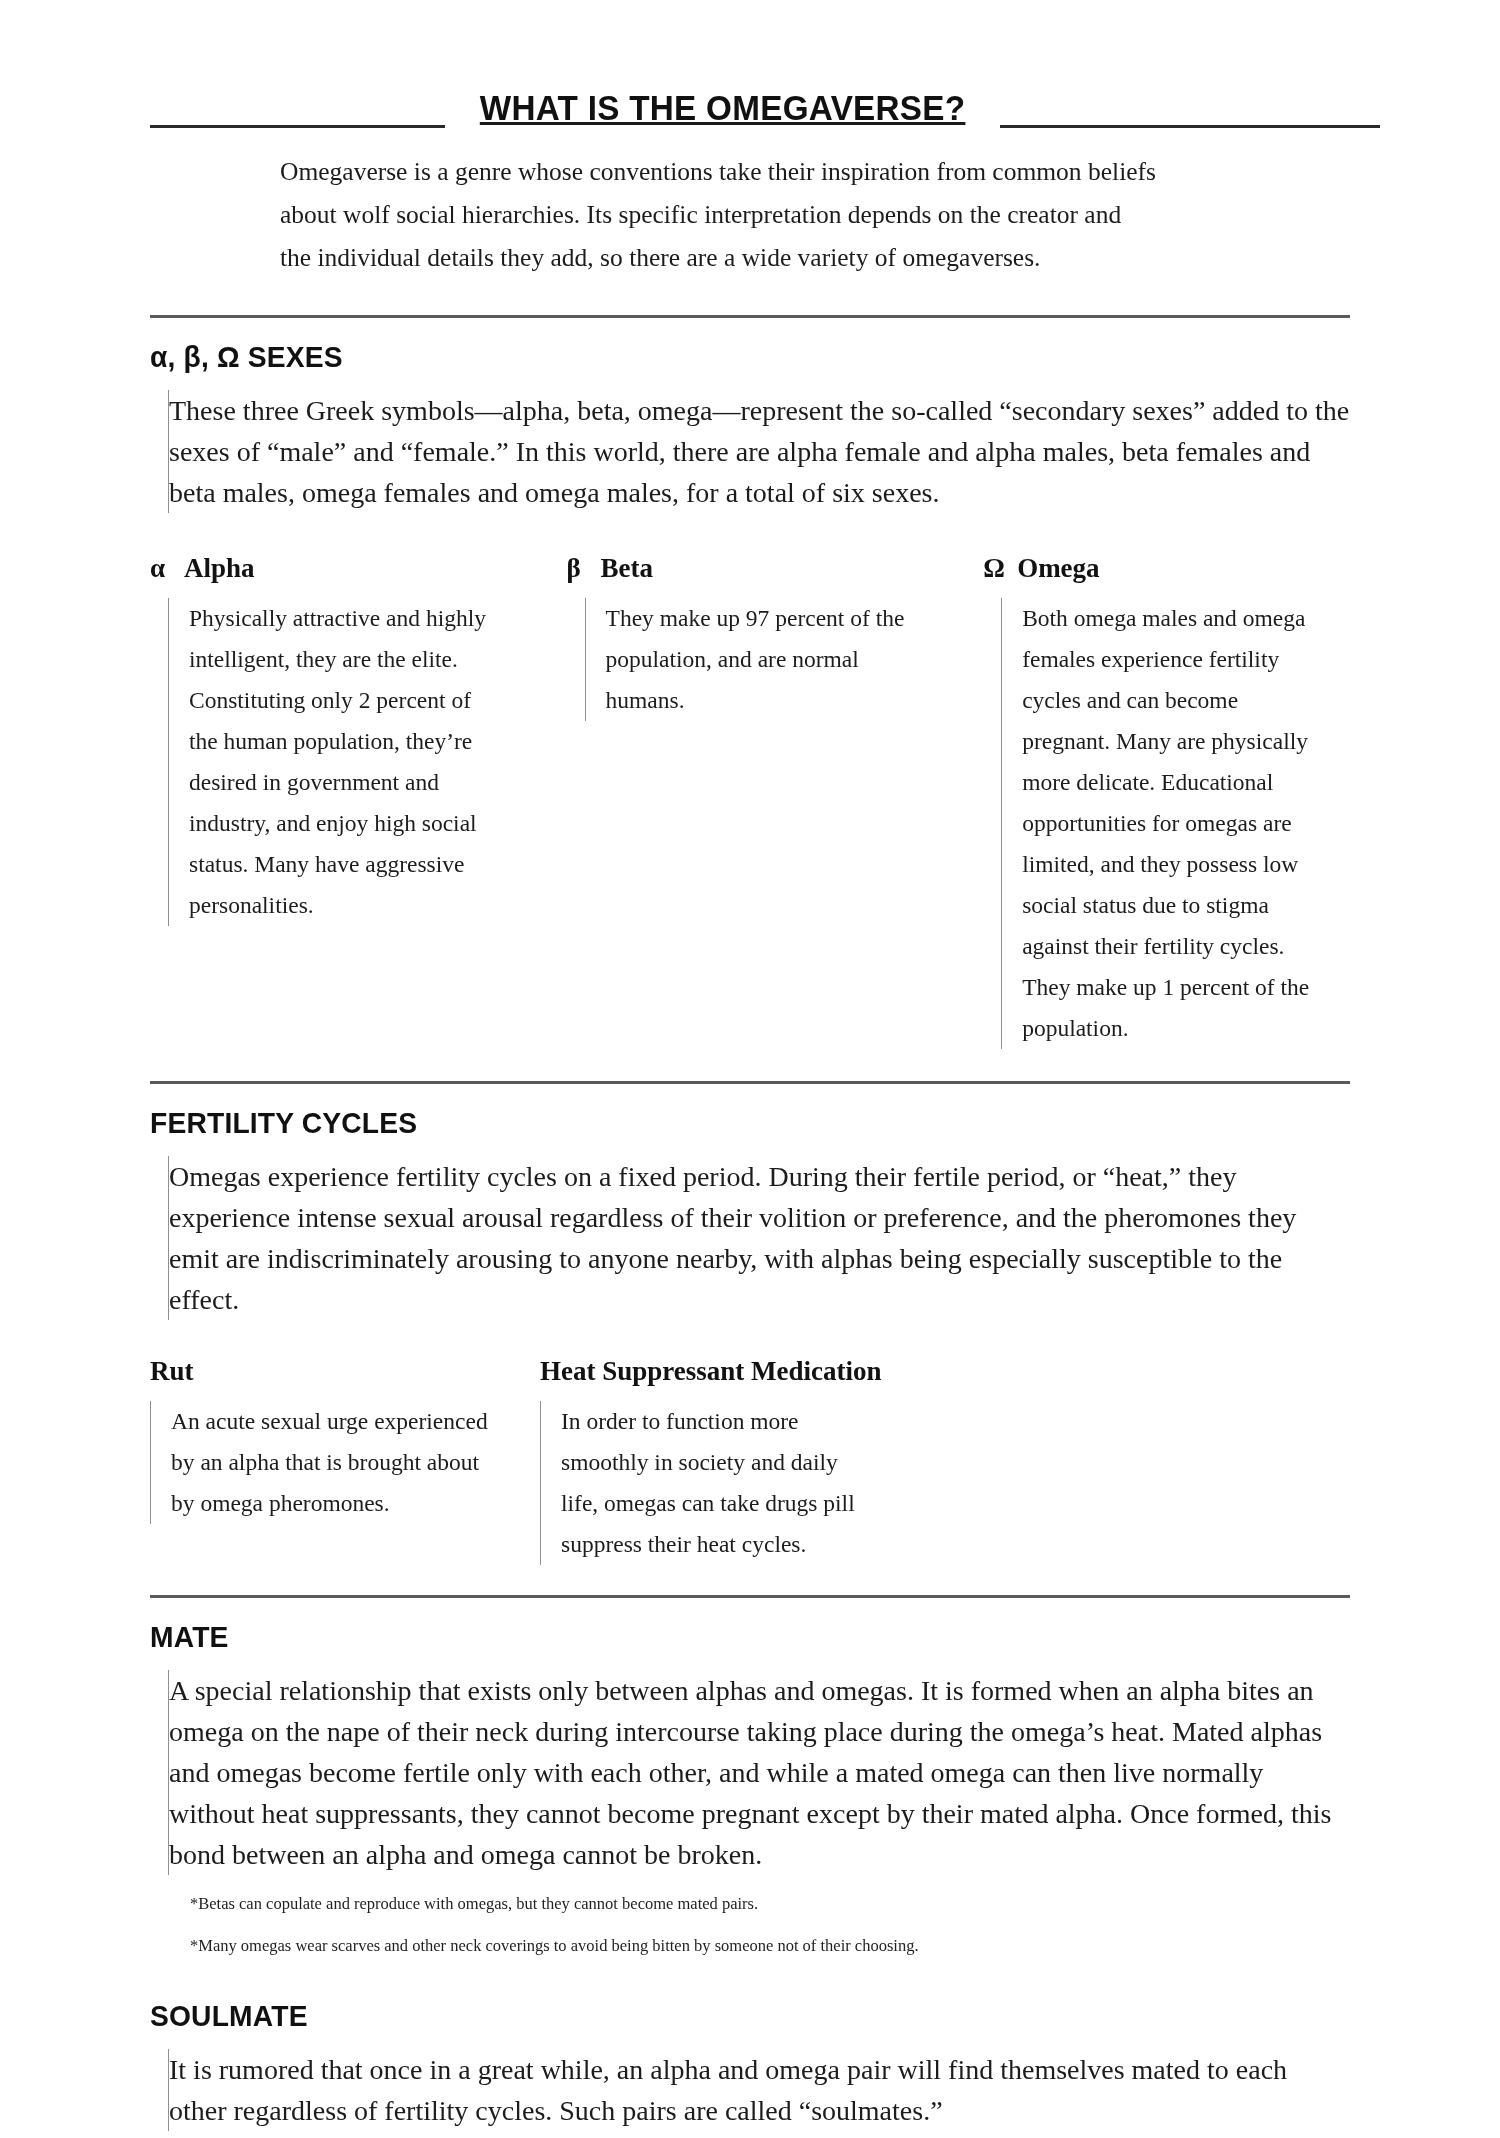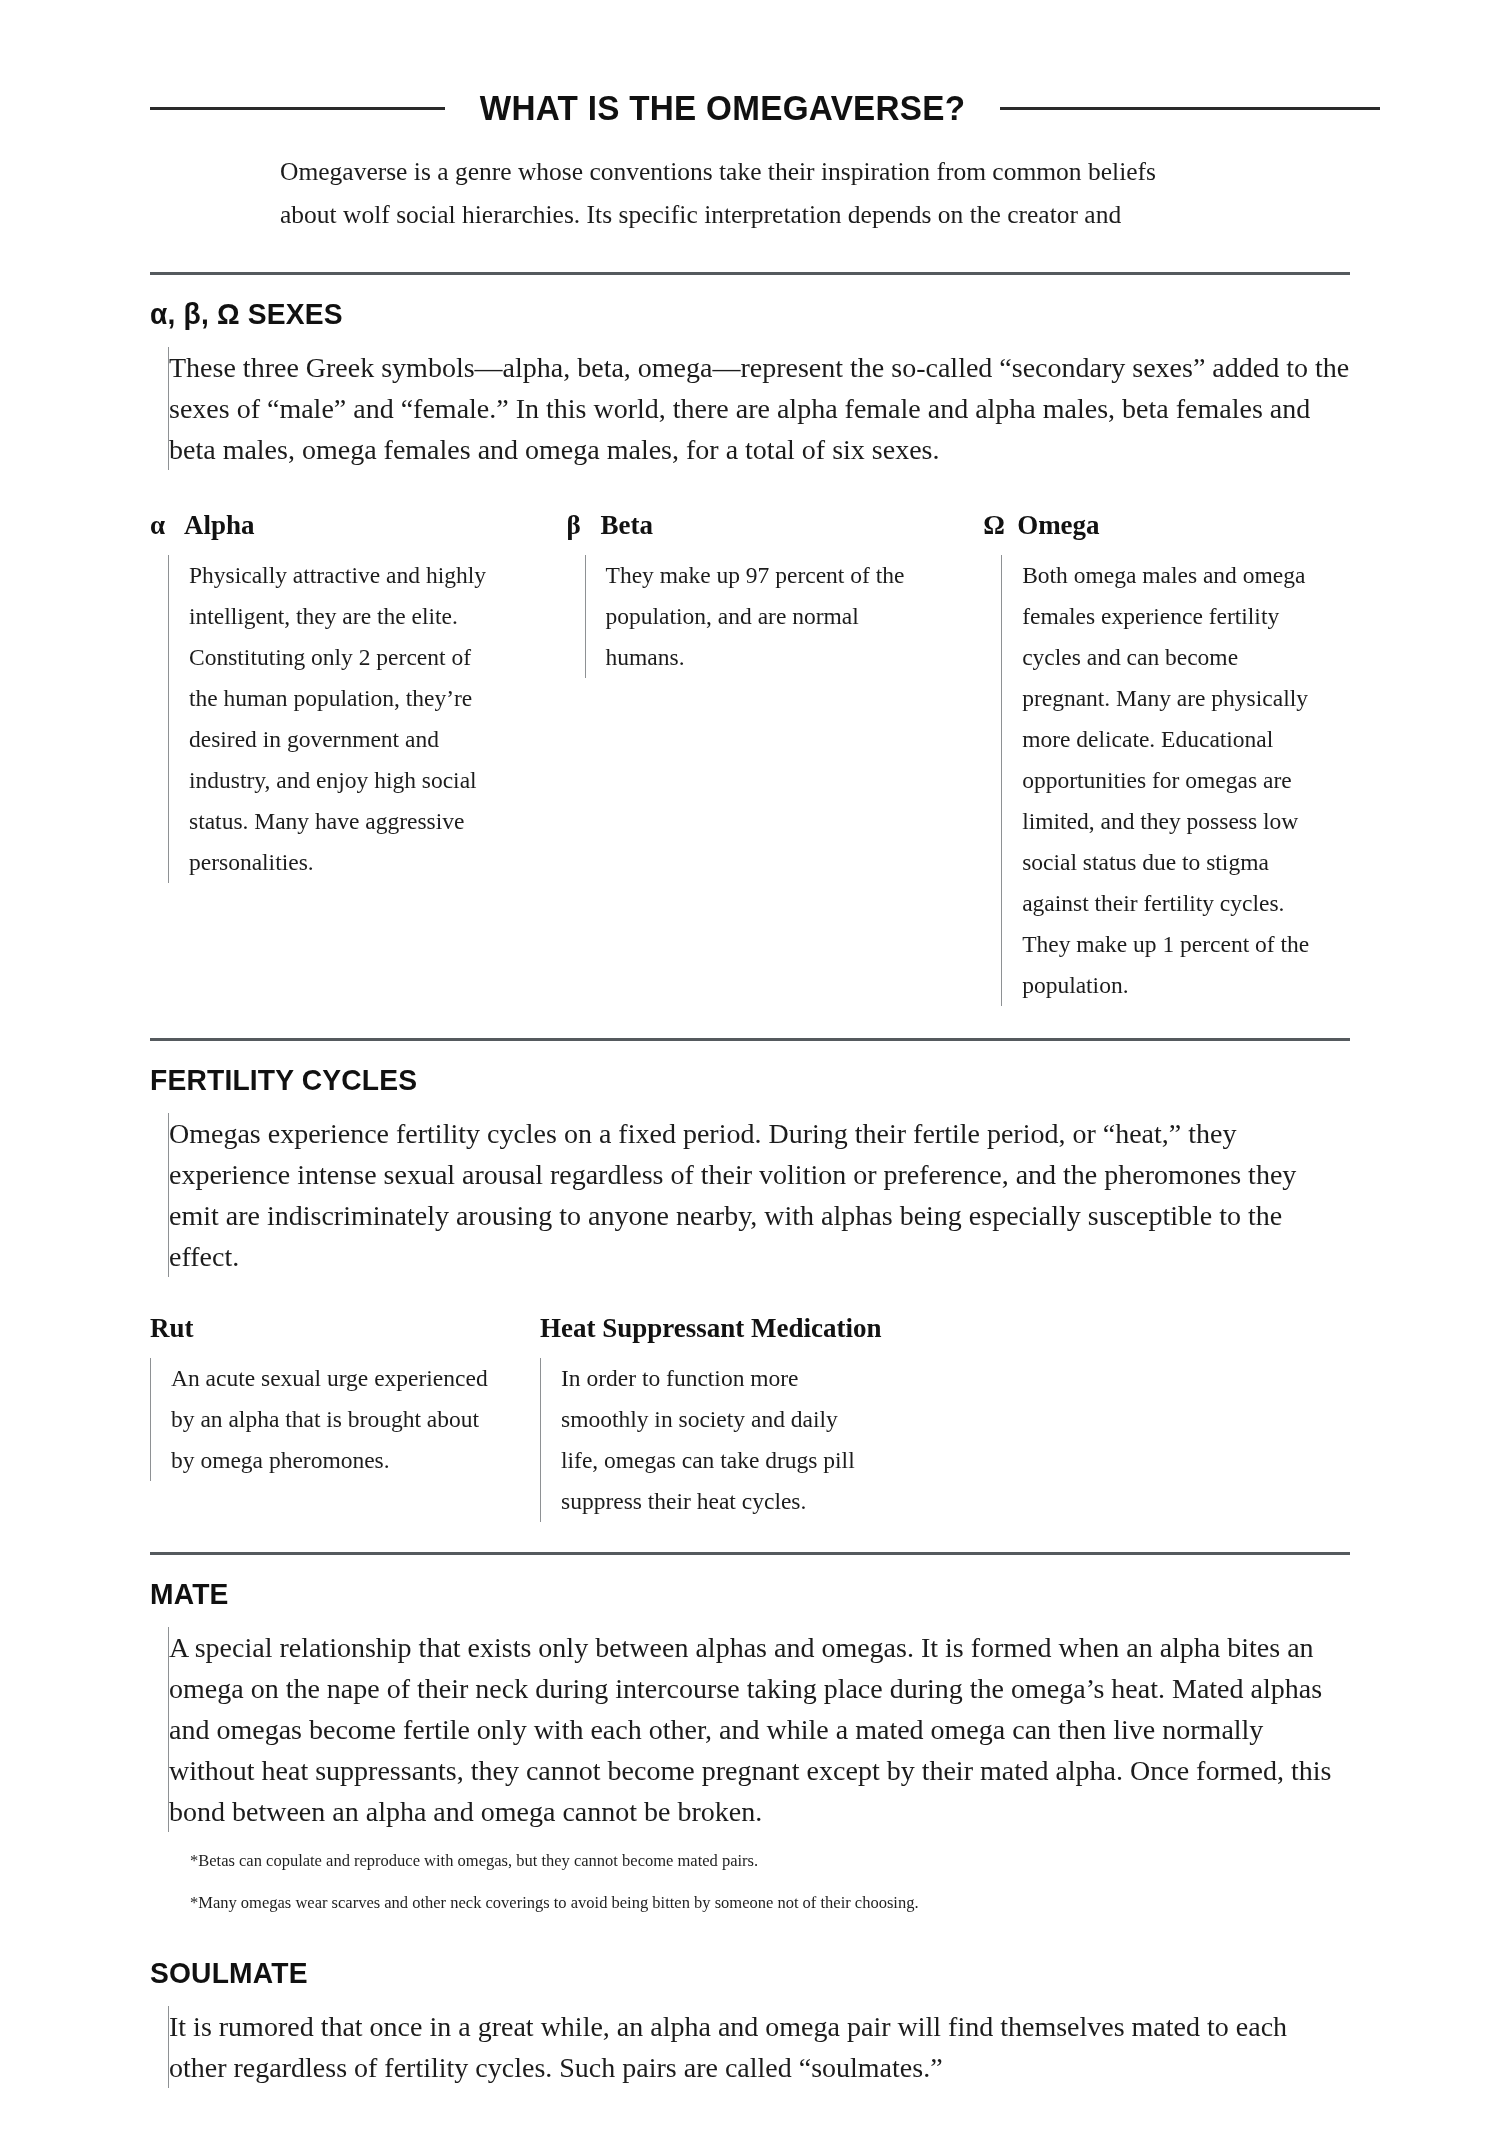--- a/index.html
+++ b/index.html
@@ -21,25 +21,26 @@
     left: 0; top: 0;
     width: 1500px;
     height: 2138px;
     box-sizing: border-box;
     padding: 0 120px;
   }
 
   
   .masthead {
     display: flex;
-    align-items: center;
+    align-items: flex-end;
     gap: 22px;
     padding-top: 88px;
     padding-left: 30px;
     padding-right: 0px;
+    text-decoration: underline;
   }
   .masthead .rule {
     flex: 1 1 auto;
     height: 0;
     border-top: 3px solid #2a2a2a;
   }
   .masthead .rule.left { flex-grow: 1.05; }
   .masthead .rule.right { flex-grow: 1.35; }
   .masthead-title {
     flex: 0 0 auto;
@@ -141,20 +142,21 @@
 
   <div class="masthead">
     <div class="rule left"></div>
     <div class="masthead-title">WHAT IS THE OMEGAVERSE?</div>
     <div class="rule right"></div>
   </div>
 
   <div class="intro">
     <div>Omegaverse is a genre whose conventions take their inspiration from common beliefs</div>
     <div>about wolf social hierarchies. Its specific interpretation depends on the creator and</div>
+    <div>the individual details they add, so there are a wide variety of omegaverses.</div>
   </div>
 
   <div class="divider" style="margin-top:36px"></div>
 
   <div class="section-head" style="margin-top:22px">α, β, Ω SEXES</div>
   <div class="quoted wide" style="margin-top:16px">These three Greek symbols—alpha, beta, omega—represent the so-called “secondary sexes” added to the sexes of “male” and “female.” In this world, there are alpha female and alpha males, beta females and beta males, omega females and omega males, for a total of six sexes.</div>
 
   <div class="cols" style="margin-top:40px">
     <div class="col" style="width:420px">
       <div class="col-head">

